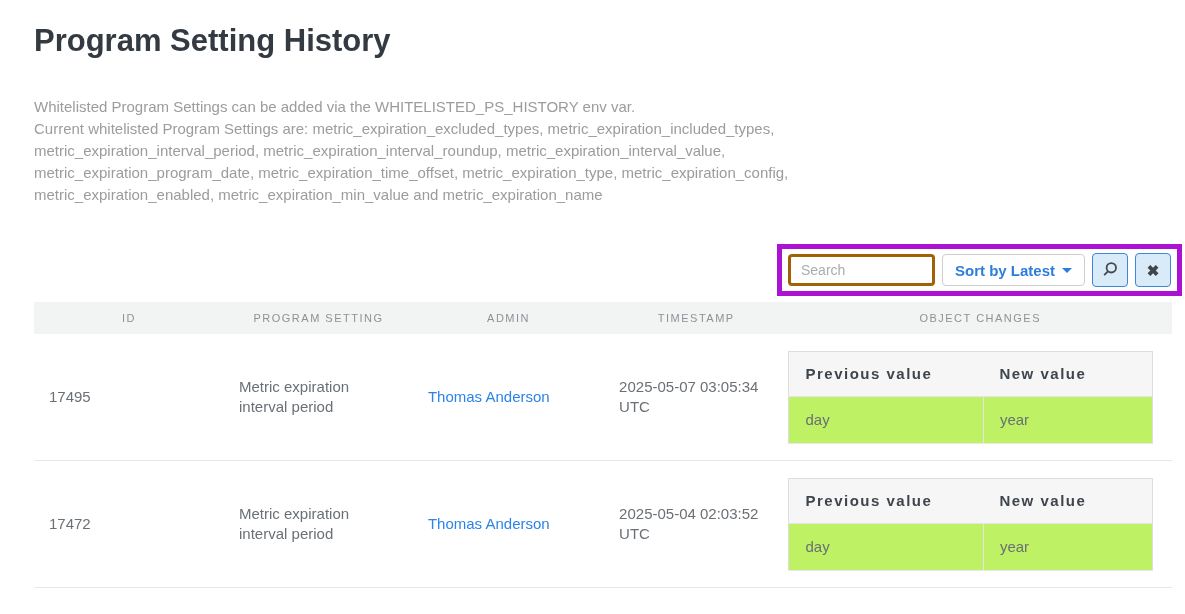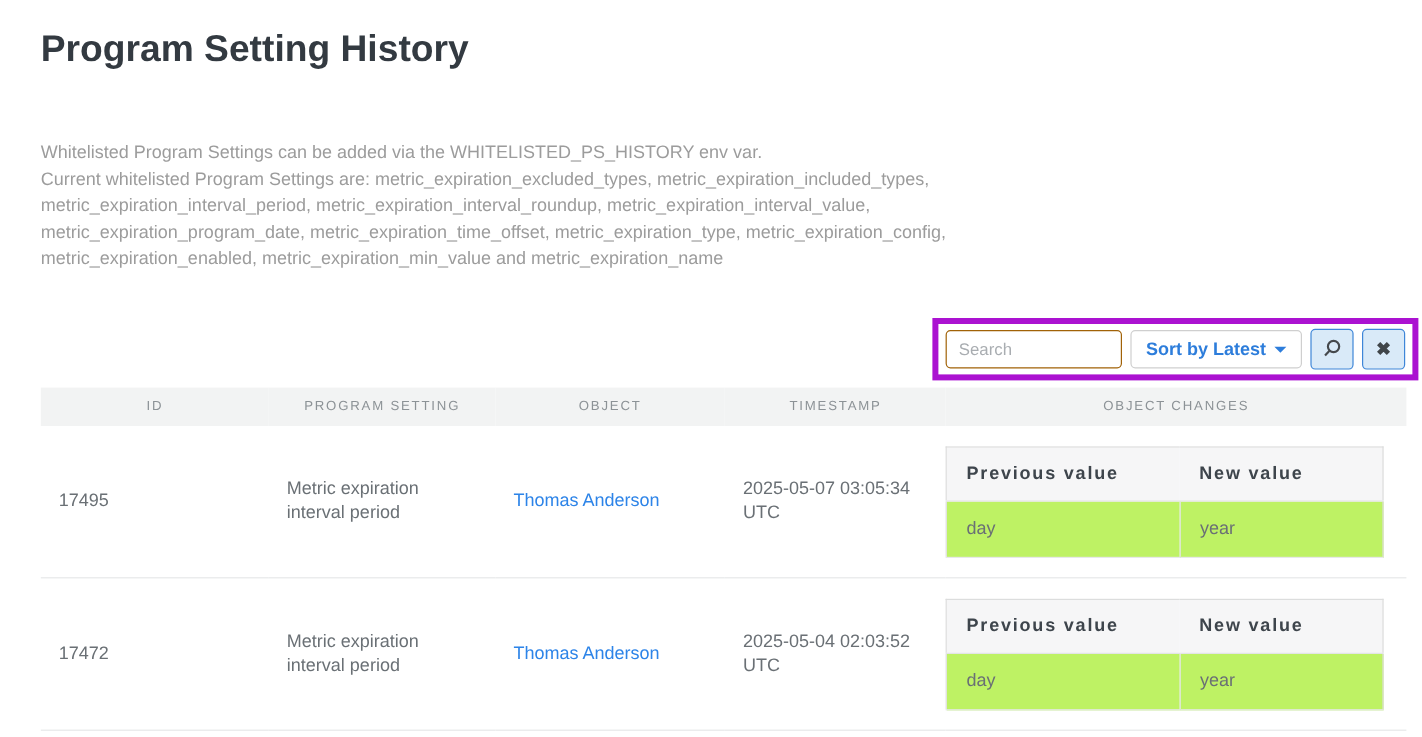--- a/index.html
+++ b/index.html
@@ -6,21 +6,21 @@
   html, body {
     width: 1185px;
     background: #ffffff;
     font-family: "Liberation Sans", "DejaVu Sans", sans-serif;
     color: #6a7075;
   }
   body { height: 614px; overflow: hidden; }
   .container { padding: 0 13px 0 34px; }
 
   h1.page-title {
-    margin: 24px 0 59px;
+    margin: 24px 0 38px;
     font-size: 31px;
     line-height: 34px;
     font-weight: bold;
     color: #333a41;
     letter-spacing: 0;
   }
 
   .intro {
     font-size: 15px;
     line-height: 22px;
@@ -38,21 +38,21 @@
     display: flex;
     align-items: center;
     gap: 7px;
     border: 5px solid #ab12d1;
     padding: 4px 6px;
     background: #ffffff;
   }
   .search-input {
     width: 147px;
     height: 32px;
-    border: 1px solid #a16207;
+    border: 3px solid #a16207;
     border-radius: 4px;
     padding: 0 10px;
     font-size: 14px;
     font-family: inherit;
     color: #555b60;
     outline: none;
   }
   .search-input::placeholder { color: #a9adb1; }
   .sort-btn {
     height: 32px;
@@ -190,21 +190,21 @@
       <col style="width:16.7%">
         <col style="width:16.6%">
         <col style="width:16.8%">
         <col style="width:16.2%">
         <col style="width:33.7%">
     </colgroup>
     <thead>
       <tr>
         <th>ID</th>
         <th>PROGRAM SETTING</th>
-        <th>OBJECT</th>
+        <th>ADMIN</th>
         <th>TIMESTAMP</th>
         <th>OBJECT CHANGES</th>
       </tr>
     </thead>
     <tbody>
       <tr>
         <td>17495</td>
         <td>Metric expiration interval period</td>
         <td><a href="#" class="admin-link">Thomas Anderson</a></td>
         <td>2025-05-07 03:05:34 UTC</td>

